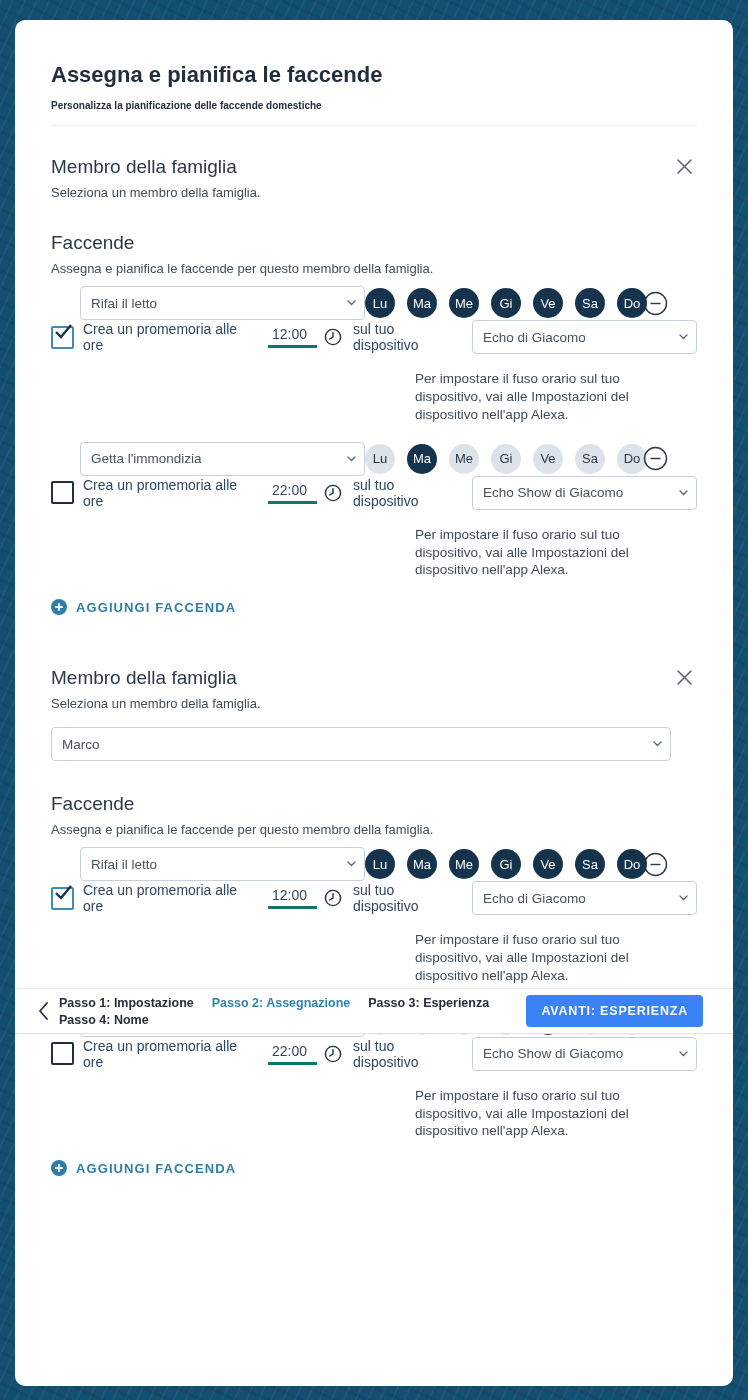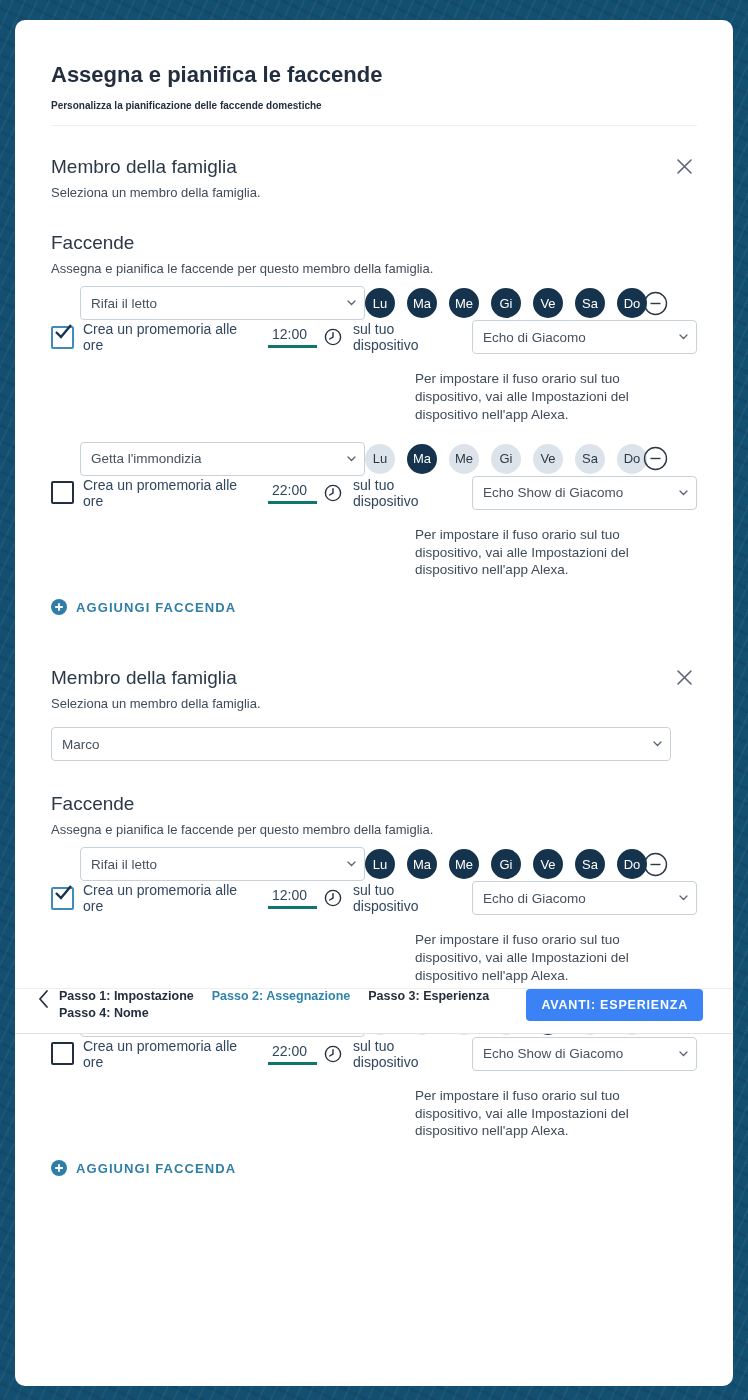--- a/index.html
+++ b/index.html
@@ -62,21 +62,21 @@
   .add-chore{
     margin-top:20px;display:inline-flex;align-items:center;gap:9px;background:none;border:none;cursor:pointer;
     font-family:"Liberation Sans",sans-serif;font-size:13px;font-weight:bold;letter-spacing:1.1px;color:#2e7ea8;padding:0;
   }
   .member-block-2{margin-top:48px;}
   .chore-block{margin-top:0;}
   
   .wizard-bar{
     position:absolute;left:15px;right:15px;top:988px;height:46px;background:#fff;z-index:5;
     border-top:1px solid #ededed;border-bottom:1px solid #e2e2e2;
-    display:flex;align-items:flex-start;box-sizing:border-box;padding:0 30px 0 23px;
+    display:flex;align-items:center;box-sizing:border-box;padding:0 30px 0 23px;
   }
   .back-btn{background:none;border:none;padding:0 10px 0 0;cursor:pointer;line-height:0;}
   .steps{display:flex;flex-wrap:wrap;column-gap:18px;row-gap:3px;width:500px;align-items:center;}
   .step{font-size:12.5px;font-weight:bold;color:#232f3e;cursor:pointer;white-space:nowrap;}
   .step.active{color:#2f83ad;}
   .next-btn{
     margin-left:auto;background:#3b82f6;color:#fff;border:none;border-radius:4px;
     padding:9px 15px;font-family:"Liberation Sans",sans-serif;font-size:12.5px;font-weight:bold;
     letter-spacing:0.8px;cursor:pointer;white-space:nowrap;
   }

